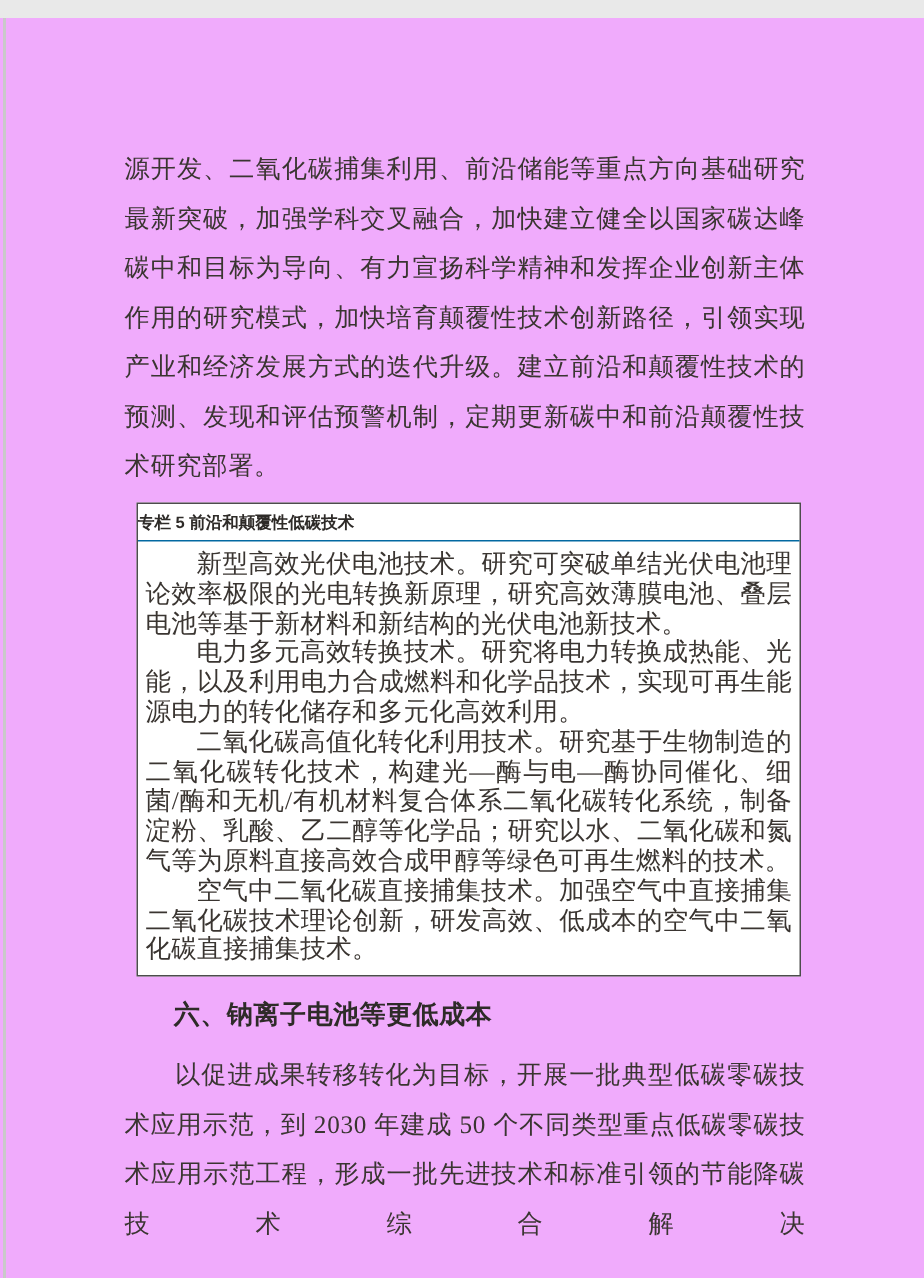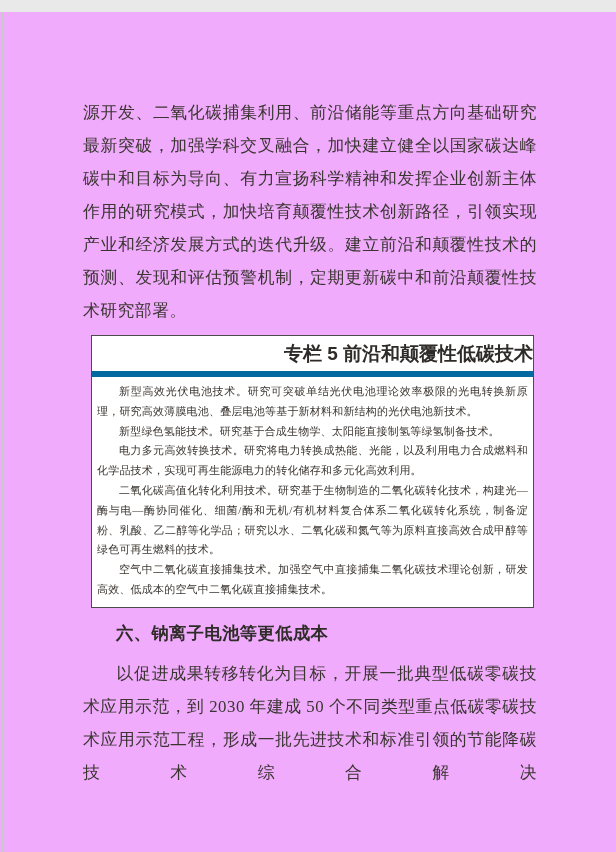--- a/index.html
+++ b/index.html
@@ -29,32 +29,32 @@
     letter-spacing: 0.5px;
   }
   .callout {
     margin: 8px 0 0 8px;
     width: 443px;
     box-sizing: border-box;
     border: 1px solid #4c4c4c;
     background: #ffffff;
   }
   .callout-title {
-    text-align: right;
+    text-align: left;
     font-family: "Liberation Sans", "DejaVu Sans", sans-serif;
     font-weight: 700;
-    font-size: 19px;
+    font-size: 11px;
     color: #2e2b28;
     padding: 5px 0 4px 0;
-    border-bottom: 6px solid #0369a1;
+    border-bottom: 1px solid #0369a1;
   }
   .callout-body { padding: 5px 5px 7px 5px; }
   .callout-body p {
     margin: 0;
-    font-size: 11px;
+    font-size: 17px;
     line-height: 19.8px;
     text-indent: 2em;
     text-align: justify;
     letter-spacing: 0.2px;
   }
   .section-heading {
     margin: 13px 0 0 33px;
     font-family: "Liberation Sans", "DejaVu Sans", sans-serif;
     font-weight: 700;
     font-size: 17.2px;
@@ -73,21 +73,20 @@
 <div class="page">
 
   <div class="scan-edge"></div>
 
   <p class="body-para">源开发、二氧化碳捕集利用、前沿储能等重点方向基础研究最新突破，加强学科交叉融合，加快建立健全以国家碳达峰碳中和目标为导向、有力宣扬科学精神和发挥企业创新主体作用的研究模式，加快培育颠覆性技术创新路径，引领实现产业和经济发展方式的迭代升级。建立前沿和颠覆性技术的预测、发现和评估预警机制，定期更新碳中和前沿颠覆性技术研究部署。</p>
 
   <div class="callout">
     <div class="callout-title">专栏 5 前沿和颠覆性低碳技术</div>
     <div class="callout-body">
       <p>新型高效光伏电池技术。研究可突破单结光伏电池理论效率极限的光电转换新原理，研究高效薄膜电池、叠层电池等基于新材料和新结构的光伏电池新技术。</p>
-      <p>新型绿色氢能技术。研究基于合成生物学、太阳能直接制氢等绿氢制备技术。</p>
       <p>电力多元高效转换技术。研究将电力转换成热能、光能，以及利用电力合成燃料和化学品技术，实现可再生能源电力的转化储存和多元化高效利用。</p>
       <p>二氧化碳高值化转化利用技术。研究基于生物制造的二氧化碳转化技术，构建光—酶与电—酶协同催化、细菌/酶和无机/有机材料复合体系二氧化碳转化系统，制备淀粉、乳酸、乙二醇等化学品；研究以水、二氧化碳和氮气等为原料直接高效合成甲醇等绿色可再生燃料的技术。</p>
       <p>空气中二氧化碳直接捕集技术。加强空气中直接捕集二氧化碳技术理论创新，研发高效、低成本的空气中二氧化碳直接捕集技术。</p>
     </div>
   </div>
 
   <h2 class="section-heading">六、钠离子电池等更低成本</h2>
 
   <p class="body-para section-para">以促进成果转移转化为目标，开展一批典型低碳零碳技术应用示范，到 2030 年建成 50 个不同类型重点低碳零碳技术应用示范工程，形成一批先进技术和标准引领的节能降碳技术综合解决</p>
 

